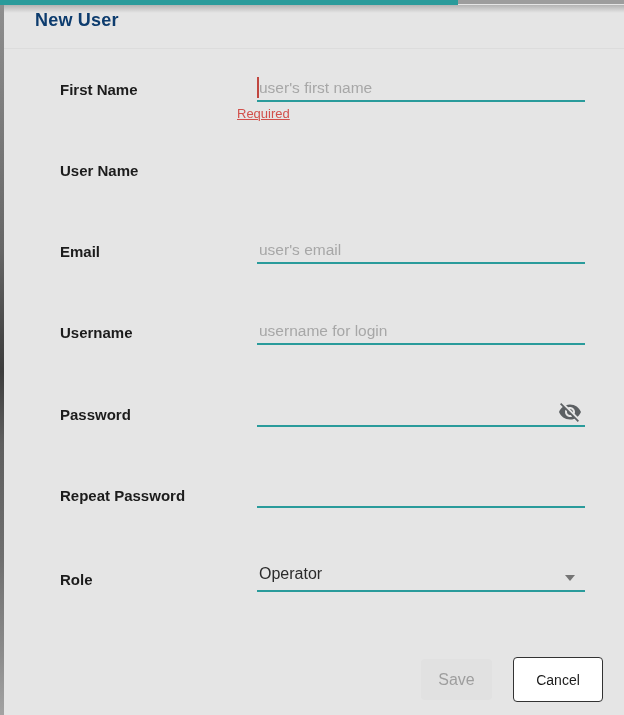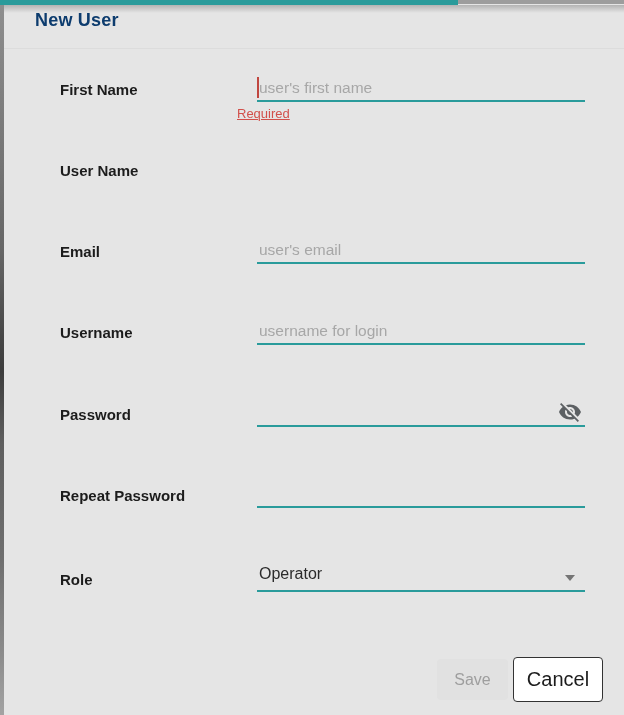--- a/index.html
+++ b/index.html
@@ -83,35 +83,35 @@
     position:absolute; right:10px; top:13px;
     width:0; height:0;
     border-left:5px solid transparent;
     border-right:5px solid transparent;
     border-top:6px solid #757575;
   }
 
   
   .btn-bar {
     position:absolute; right:21px; top:656px; height:47px;
-    display:flex; align-items:center; gap:5px;
+    display:flex; align-items:center; gap:21px;
   }
   .btn {
     font-family:"Liberation Sans", sans-serif;
     border-radius:4px; cursor:pointer;
   }
   .btn-save {
     width:71px; height:41px;
     background:#e1e1e1; border:none;
     color:#9e9e9e; font-size:16px;
   }
   .btn-cancel {
     width:90px; height:45px;
     background:#ffffff; border:1px solid #333333;
-    color:#1c1c1c; font-size:20px;
+    color:#1c1c1c; font-size:14px;
   }
 </style>
 </head>
 <body>
 
 <div class="screen">
 
   <div class="left-strip"></div>
   <div class="top-bar">
     <div class="teal"></div>

